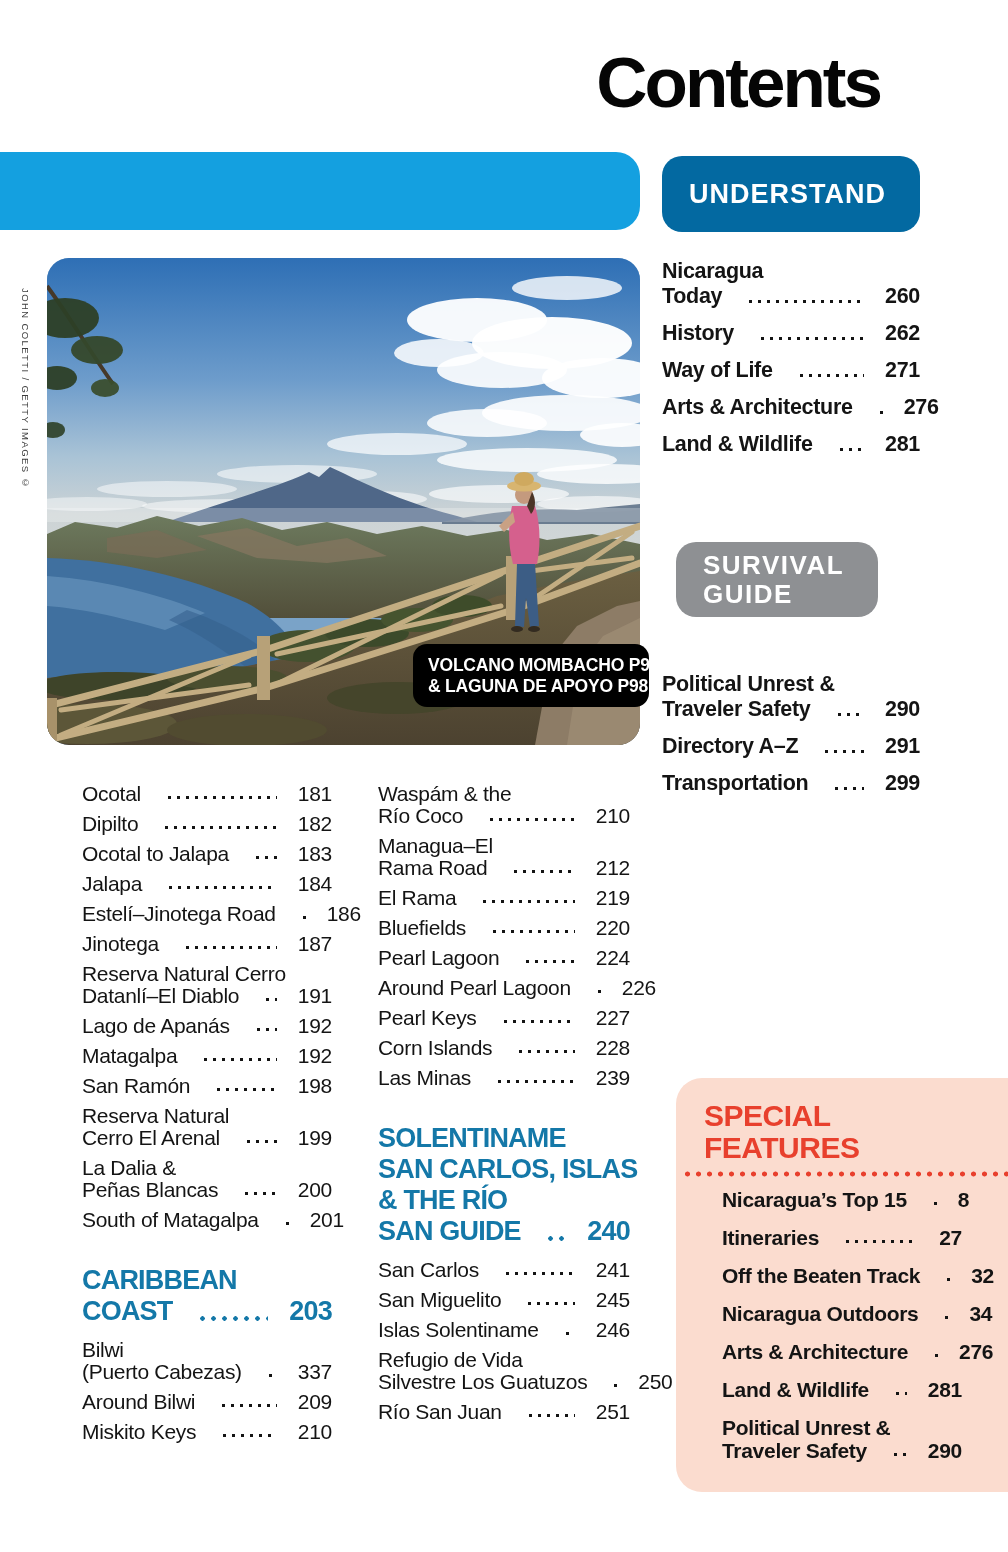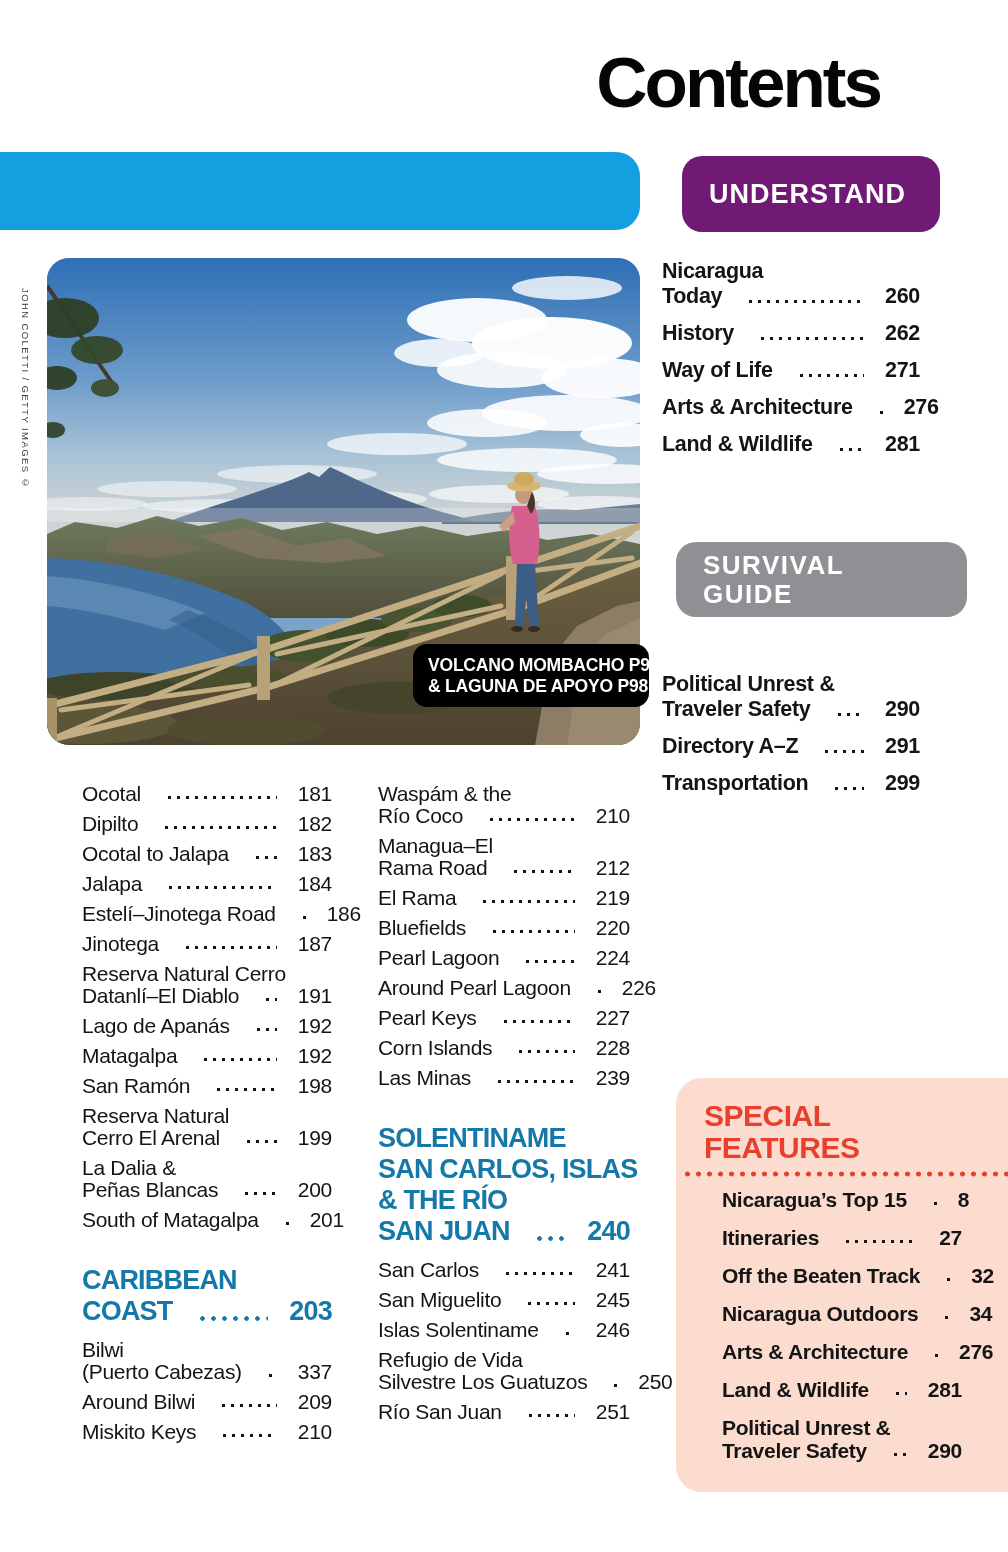--- a/index.html
+++ b/index.html
@@ -10,27 +10,27 @@
   
   .page-title{
     position:absolute;top:42px;right:128px;
     font-size:71px;font-weight:bold;letter-spacing:-3px;color:#050505;
   }
   .cyan-bar{
     position:absolute;left:-26px;top:152px;width:666px;height:78px;
     background:#14a0e0;border-radius:24px;
   }
   .understand-btn{
-    position:absolute;left:682px;top:156px;width:258px;height:76px;
-    background:#701a75;border-radius:20px;color:#fff;
+    position:absolute;left:662px;top:156px;width:258px;height:76px;
+    background:#0369a1;border-radius:20px;color:#fff;
     display:flex;align-items:center;padding-left:27px;box-sizing:border-box;
     font-weight:bold;font-size:27px;letter-spacing:1px;
   }
   .survival-btn{
-    position:absolute;left:676px;top:542px;width:291px;height:75px;
+    position:absolute;left:676px;top:542px;width:202px;height:75px;
     background:#8e9093;border-radius:20px;color:#fff;
     display:flex;flex-direction:column;justify-content:center;padding-left:27px;box-sizing:border-box;
     font-weight:bold;font-size:26px;line-height:29px;letter-spacing:1.5px;
   }
   
   .photo{
     position:absolute;left:47px;top:258px;width:593px;height:487px;
     border-radius:22px;overflow:hidden;background:#7aa3c8;
   }
   .photo svg{display:block;}
@@ -488,21 +488,21 @@
             <span class="pg">239</span>
           </div>
         </div>
       </div>
     <div id="mid-section-head">
         <div class="toc-entry section-head">
           <div class="toc-line">SOLENTINAME</div>
           <div class="toc-line">SAN CARLOS, ISLAS</div>
           <div class="toc-line">&amp; THE RÍO</div>
           <div class="toc-line last">
-            <span class="lbl">SAN JUAN</span>
+            <span class="lbl">SAN GUIDE</span>
             <span class="leader"></span>
             <span class="pg">240</span>
           </div>
         </div>
       </div>
     <div id="mid-section-entries">
         <div class="toc-entry">
           <div class="toc-line last">
             <span class="lbl">San Carlos</span>
             <span class="leader"></span>

